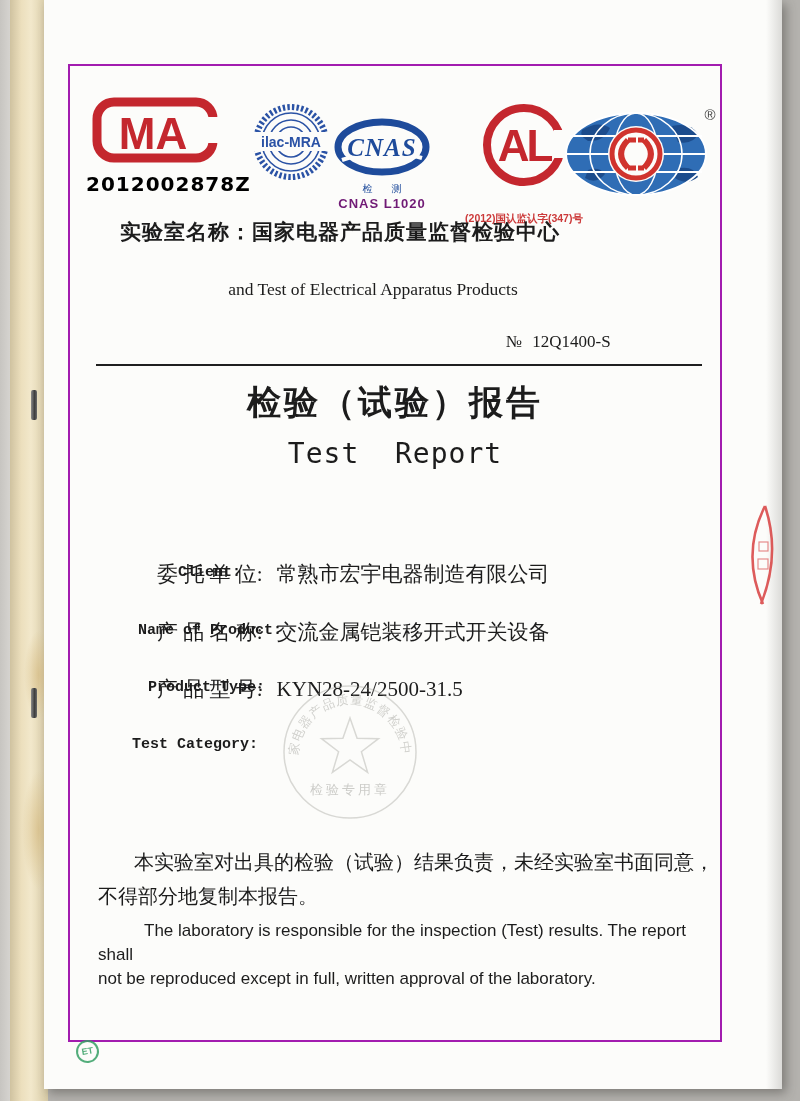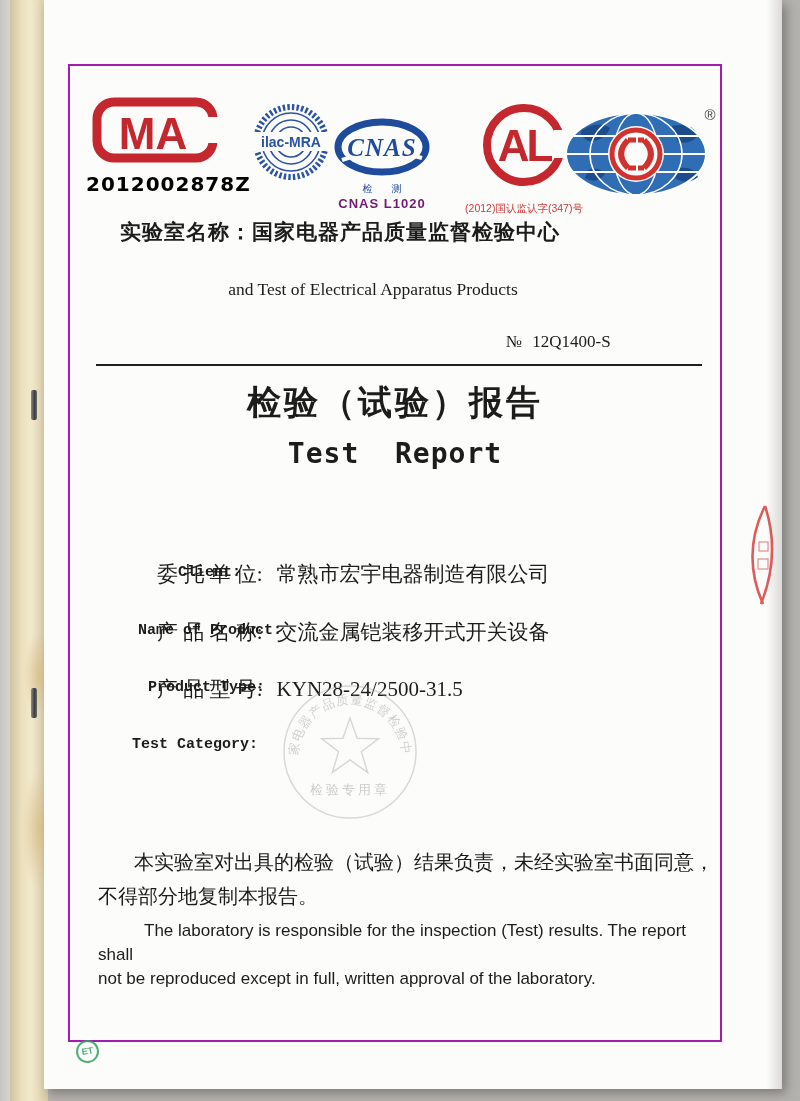--- a/index.html
+++ b/index.html
@@ -36,40 +36,40 @@
 
   
   .logo-block { position:absolute; text-align:center; }
   .cma-block { left:16px; top:30px; width:140px; }
   .cma-cert { margin-top:4px; font-size:20px; font-weight:bold; color:#000000; letter-spacing:1px; font-family:"DejaVu Sans", sans-serif; }
   .ilac-block { left:180px; top:36px; width:82px; }
   .cnas-block { left:262px; top:52px; width:100px; }
   .cnas-sub-cn { margin-top:2px; font-size:10px; color:#1e4b9b; letter-spacing:8px; padding-left:8px; }
   .cnas-sub-en { font-size:13px; color:#701a75; font-weight:bold; letter-spacing:1px; }
   .al-block { left:374px; top:36px; width:160px; }
-  .al-cert { margin-top:8px; font-size:10.5px; color:#cc3a3a; letter-spacing:0; }
+  .al-cert { margin-top:18px; font-size:10.5px; color:#cc3a3a; letter-spacing:0;font-weight:bold; }
   .cqc-block { left:490px; top:38px; width:162px; }
 
   
   .lab-cn { position:absolute; left:50px; top:152px; font-size:21px; font-weight:bold; letter-spacing:1px; }
   .lab-en-row { position:absolute; left:68px; top:187px; font-family:"Liberation Serif", serif; font-size:17.5px; white-space:pre; }
   .lab-en-row .lab-en-label { margin-right:14px; }
   .lab-en-line2 { position:absolute; left:68px; top:213px; width:470px; text-align:center;
     font-family:"Liberation Serif", serif; font-size:17.5px; }
 
   
   .report-no { position:absolute; left:436px; top:266px; font-family:"Liberation Serif", serif; font-size:17px; }
   .report-no .no-label { margin-right:10px; }
   .rule { position:absolute; left:26px; top:298px; width:606px; height:2px; background:#1f1f1f; }
 
   
   .title-cn { position:absolute; left:0; width:100%; top:314px; text-align:center;
     font-size:34px; font-weight:bold; letter-spacing:3px; }
   .title-en { position:absolute; left:0; width:100%; top:371px; text-align:center;
-    font-family:"DejaVu Sans Mono", monospace; font-size:28px; font-weight:bold; white-space:pre; letter-spacing:1px; }
+    font-family:"DejaVu Sans Mono", monospace; font-size:28px; font-weight:normal; white-space:pre; letter-spacing:1px; }
 
   
   .field-cn { position:absolute; left:66px; font-family:"Liberation Serif", serif; font-size:21px; white-space:pre; }
   .field-cn .field-value { margin-left:14px; }
   .field-en { position:absolute; font-family:"Liberation Mono", monospace; font-size:15px;font-weight:bold; }
   .f1-cn { top:469px; } .f1-en { top:498px; left:108px; }
   .f2-cn { top:527px; } .f2-en { top:556px; left:68px; }
   .f3-cn { top:584px; } .f3-en { top:613px; left:78px; }
   .f4-cn { top:641px; } .f4-en { top:670px; left:62px; }
 

